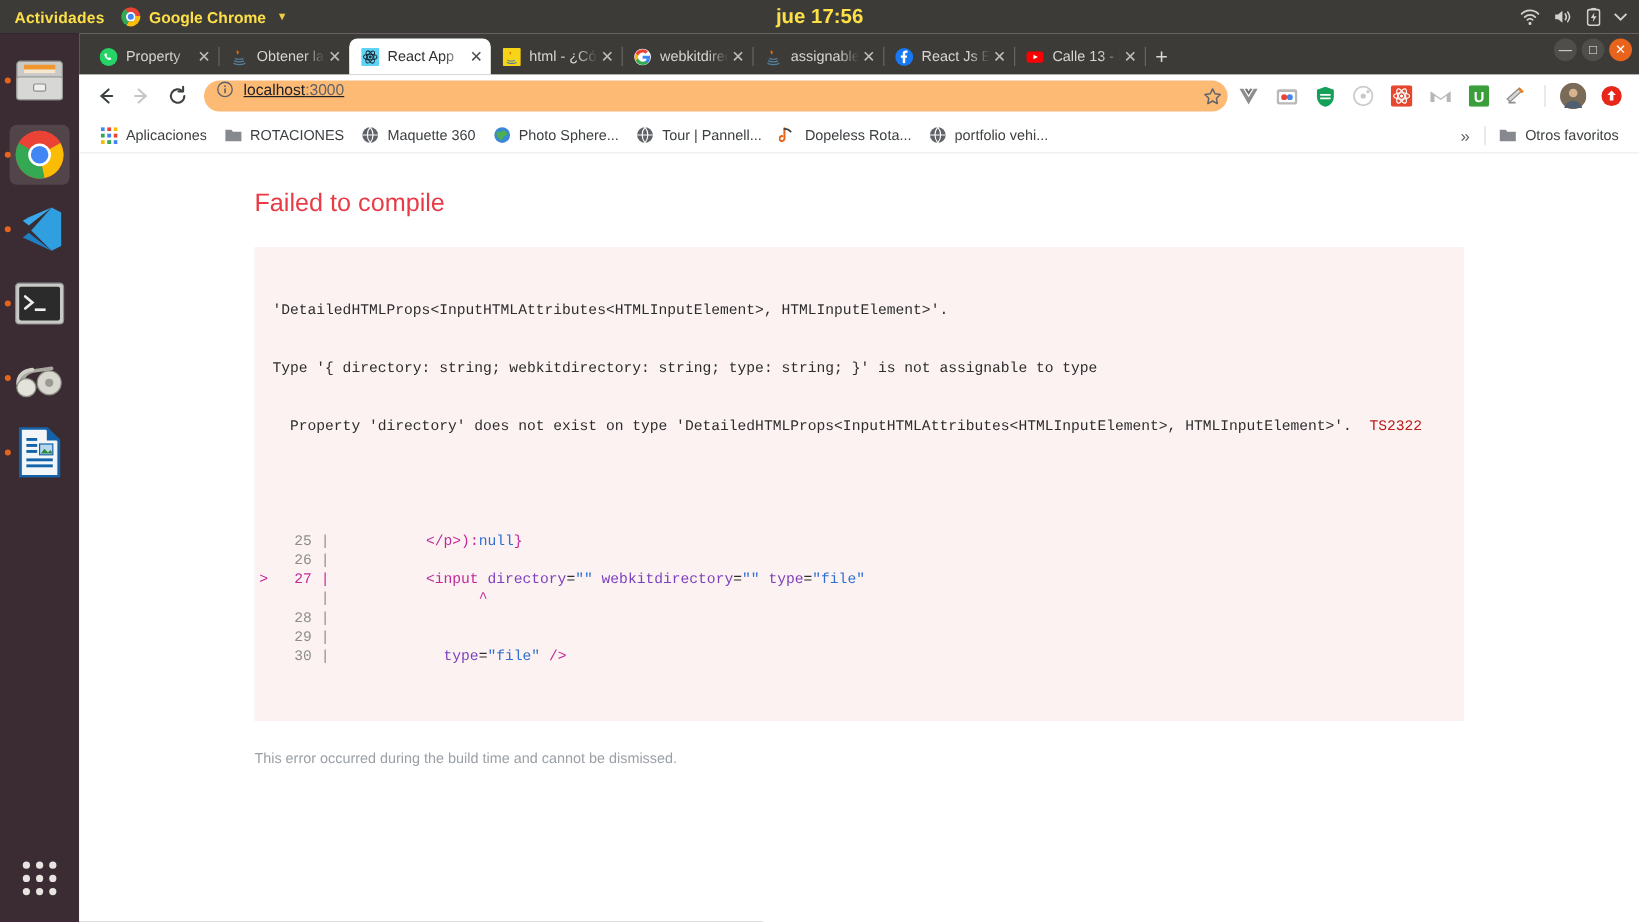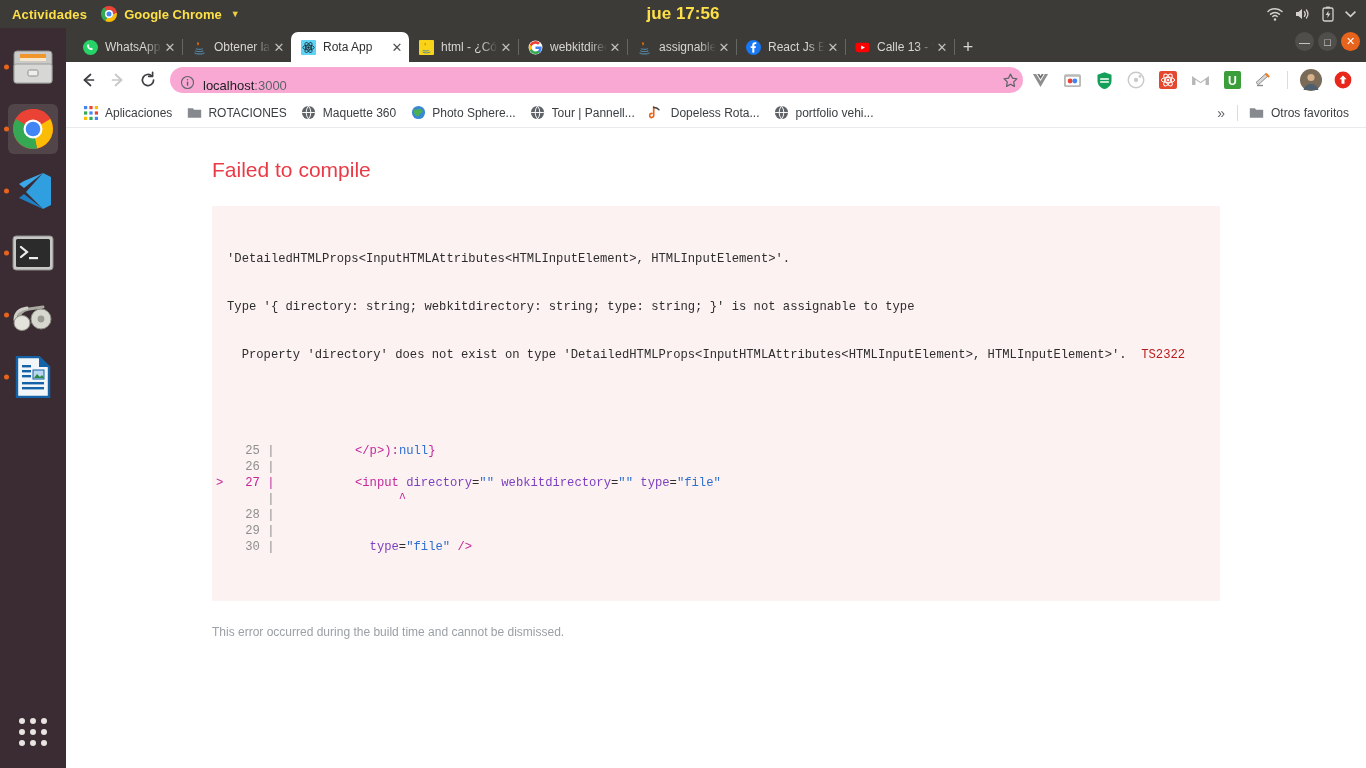--- a/index.html
+++ b/index.html
@@ -115,23 +115,23 @@
 
   
   #toolbar {
     height: 36px; width: 1300px; background: #ffffff;
     display: flex; align-items: center; padding: 0 8px; gap: 2px;
   }
   .tbtn { width: 28px; height: 28px; display:flex; align-items:center; justify-content:center;
     color:#5f6368; flex: 0 0 auto; }
   .tbtn.disabled { color: #c4c7c5; }
   #omnibox {
-    flex: 1 1 auto; height: 26px; background: #f9a8d4; border-radius: 13px;
-    display: flex; align-items: flex-end; padding: 0 10px; margin: 0 6px;
-    font-size: 13px; color: #202124; gap: 8px;
+    flex: 1 1 auto; height: 26px; background: #fdba74; border-radius: 13px;
+    display: flex; align-items: flex-start; padding: 0 10px; margin: 0 6px;
+    font-size: 13px; color: #202124; gap: 8px; text-decoration: underline;
   }
   #omnibox .url { color: #5f6368; }
   #omnibox .url b { color: #202124; font-weight: normal; }
   #star { width: 26px; height: 26px; display:flex; align-items:center; justify-content:center; margin-left:-34px; z-index:2; }
   .ext { width: 22px; height: 22px; display:flex; align-items:center; justify-content:center; flex:0 0 auto; margin: 0 4px; }
   .tbdiv { width: 1px; height: 18px; background: #dadce0; margin: 0 6px; }
 
   
   #bookmarks {
     height: 30px; width: 1300px; background: #ffffff;
@@ -331,21 +331,21 @@
 
   <div id="tabstrip">
 
     <div class="tab">
       <span class="favicon">
         <svg width="15" height="15" viewBox="0 0 16 16">
             <circle cx="8" cy="8" r="8" fill="#25d366"></circle>
             <path d="M5.2 4.6c.3-.1.6 0 .8.3l.7 1.2c.1.2 0 .5-.2.6l-.4.3c.4.9 1 1.5 1.9 1.9l.3-.4c.1-.2.4-.3.6-.2l1.2.7c.3.2.4.5.3.8-.4.9-1.6 1.2-2.6.8a6.4 6.4 0 0 1-3.4-3.4c-.4-1 0-2.2.8-2.6z" fill="#fff"></path>
           </svg>
       </span>
-      <span class="title">WhatsApp</span>
+      <span class="title">Property</span>
       <span class="tclose">✕</span>
       <span class="sep"></span>
     </div>
 
     <div class="tab">
       <span class="favicon">
         <svg width="15" height="15" viewBox="0 0 16 16">
             <path d="M6 2c-1.5 1.5.5 2.5 0 4 1.5-1 2.5-2.5 0-4z" fill="#e76f00"></path>
             <path d="M4 11c-1 .8 1 1.3 4 1.3s4.5-.6 3.2-1.2" stroke="#5382a1" stroke-width="1.1" fill="none"></path>
             <path d="M4.8 9c-.8.6.6 1 3.2 1s3.6-.5 2.7-1" stroke="#5382a1" stroke-width="1.1" fill="none"></path>
@@ -362,21 +362,21 @@
         <svg width="15" height="15" viewBox="0 0 16 16">
             <rect width="16" height="16" rx="1" fill="#5ed3f3"></rect>
             <g stroke="#1c2b36" fill="none" stroke-width="0.9">
               <ellipse cx="8" cy="8" rx="6" ry="2.5"></ellipse>
               <ellipse cx="8" cy="8" rx="6" ry="2.5" transform="rotate(60 8 8)"></ellipse>
               <ellipse cx="8" cy="8" rx="6" ry="2.5" transform="rotate(120 8 8)"></ellipse>
             </g>
             <circle cx="8" cy="8" r="1.3" fill="#1c2b36"></circle>
           </svg>
       </span>
-      <span class="title">Rota App</span>
+      <span class="title">React App</span>
       <span class="tclose">✕</span>
     </div>
 
     <div class="tab">
       <span class="favicon">
         <svg width="15" height="15" viewBox="0 0 16 16">
             <rect width="16" height="16" rx="1" fill="#f7d417"></rect>
             <path d="M6.3 3c-1.1 1.1.4 1.9 0 3 1.1-.8 1.9-1.9 0-3z" fill="#e76f00"></path>
             <path d="M4.6 10.6c-.8.6.8 1 3 1s3.4-.4 2.4-.9" stroke="#5382a1" stroke-width="1" fill="none"></path>
             <path d="M4 12.4c0 .8 1.8 1.3 4 1.3s4-.5 4-1.3" stroke="#5382a1" stroke-width="1" fill="none"></path>

